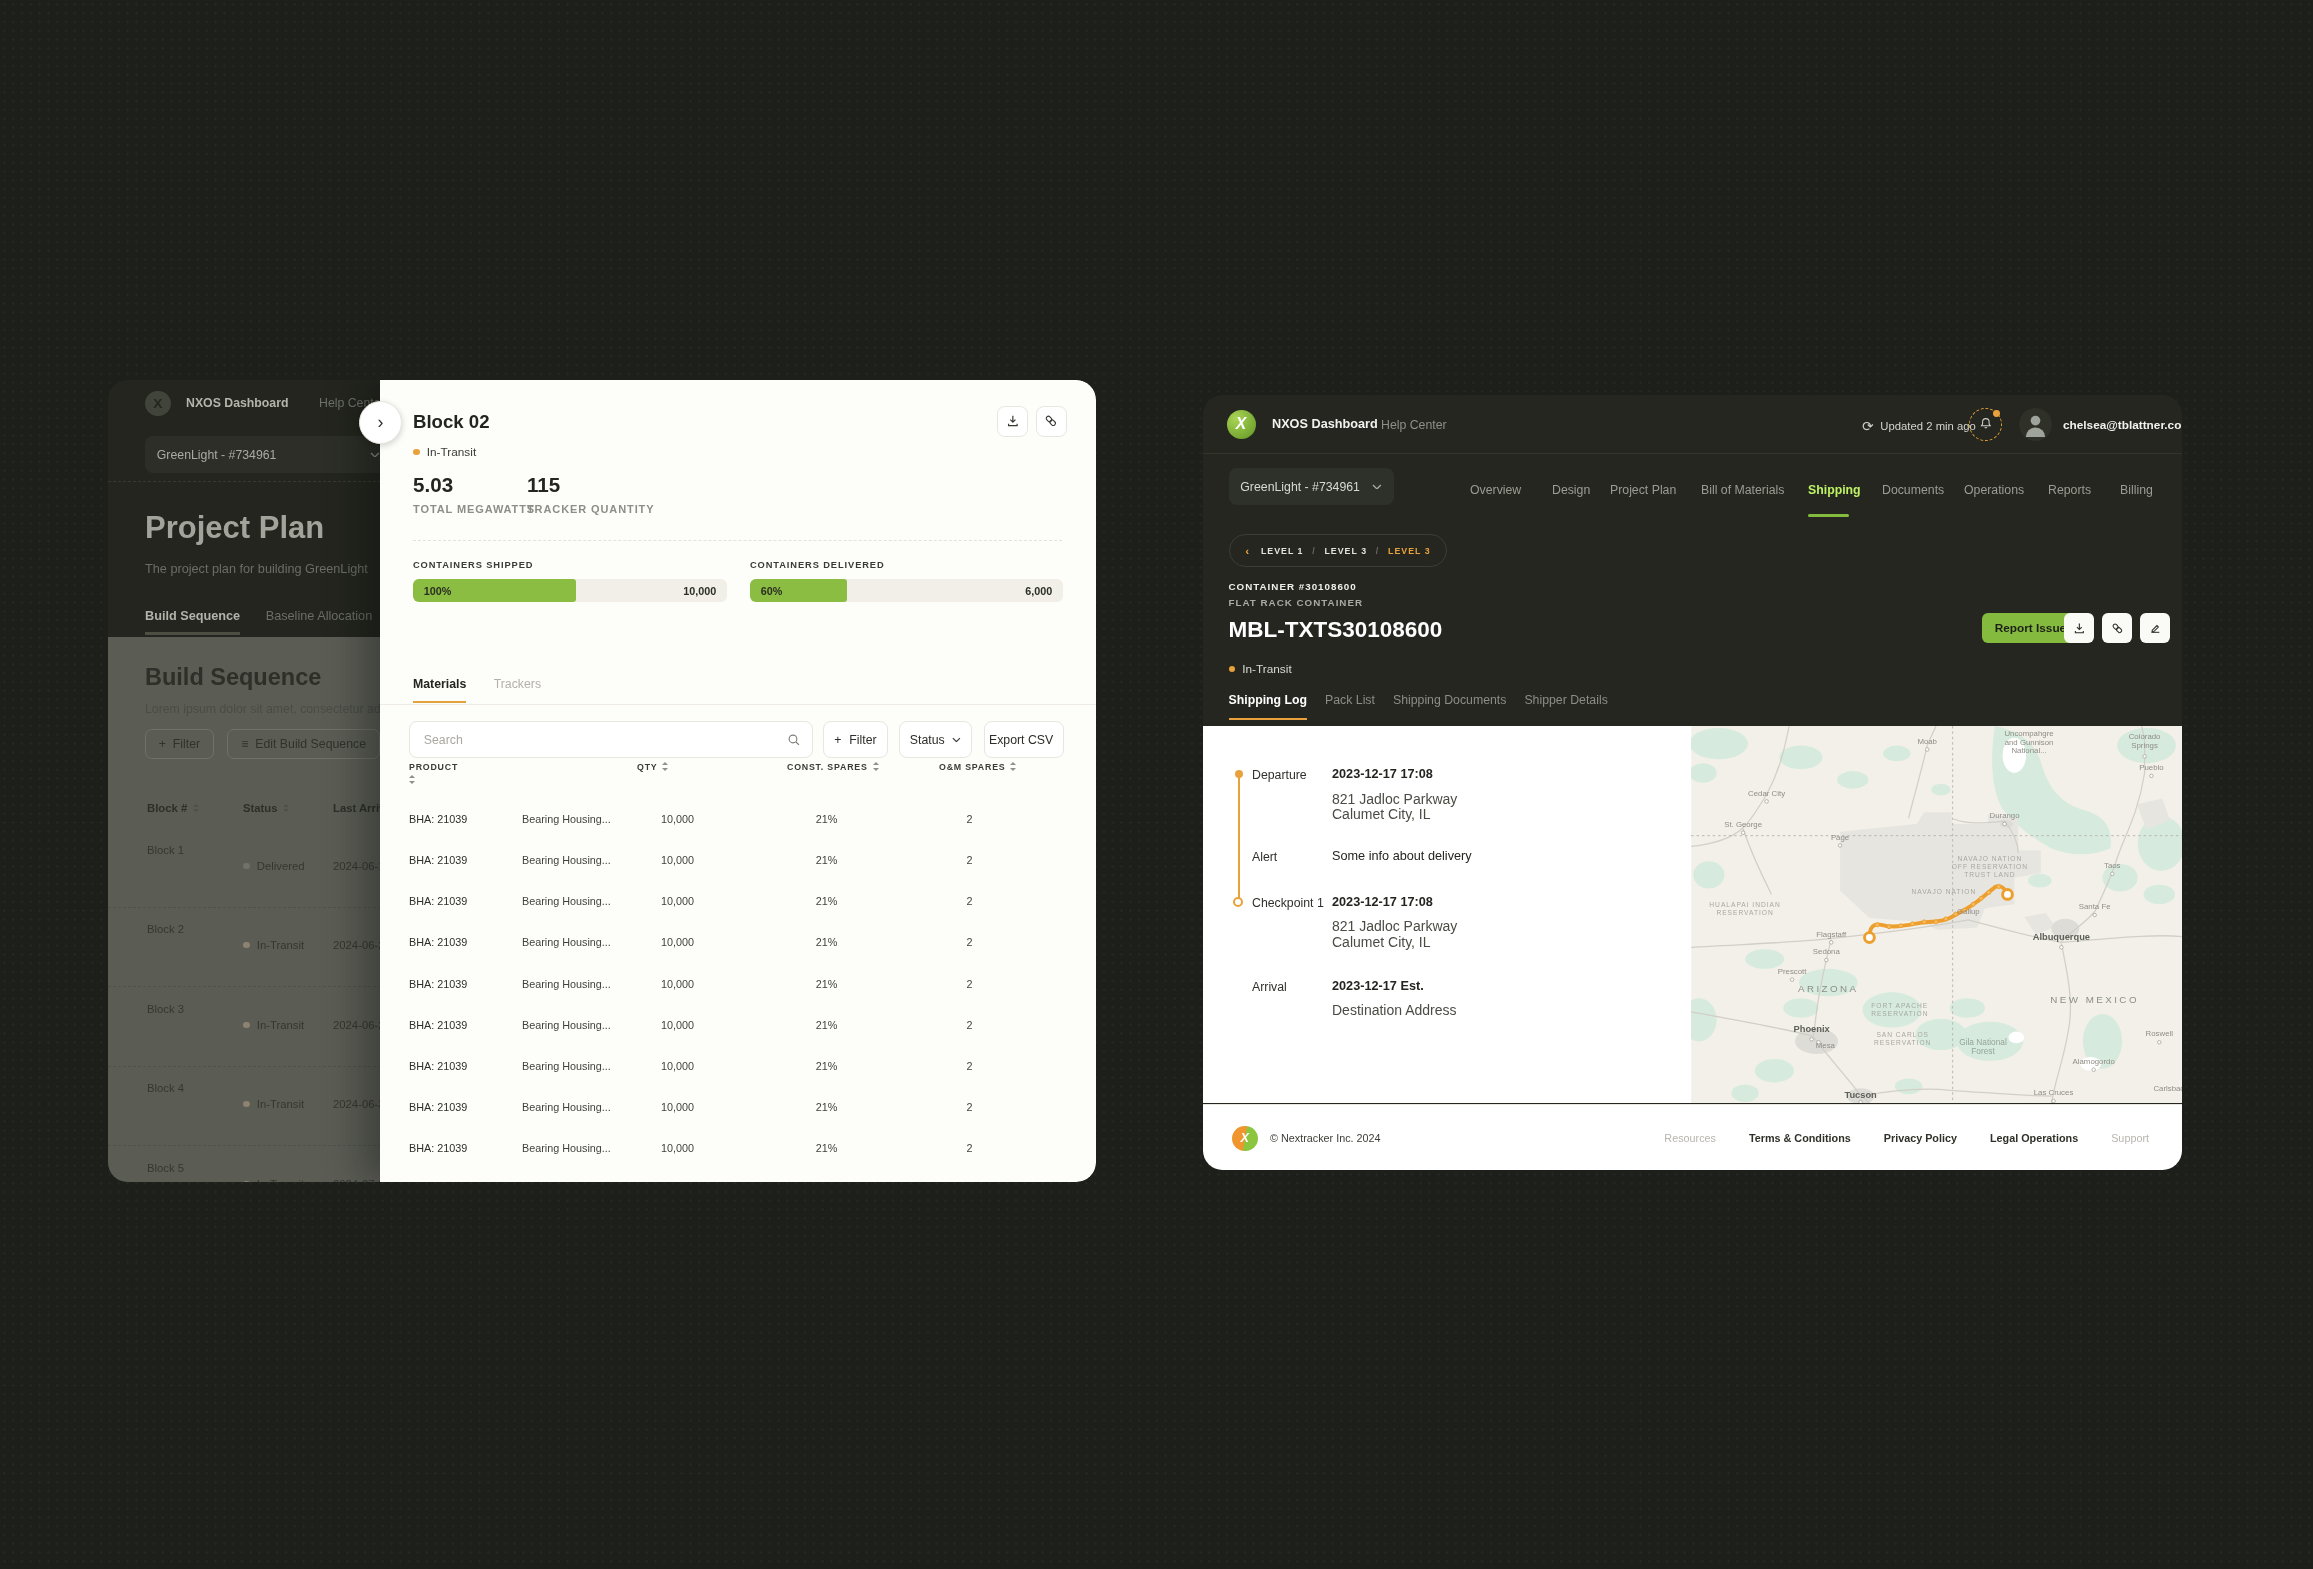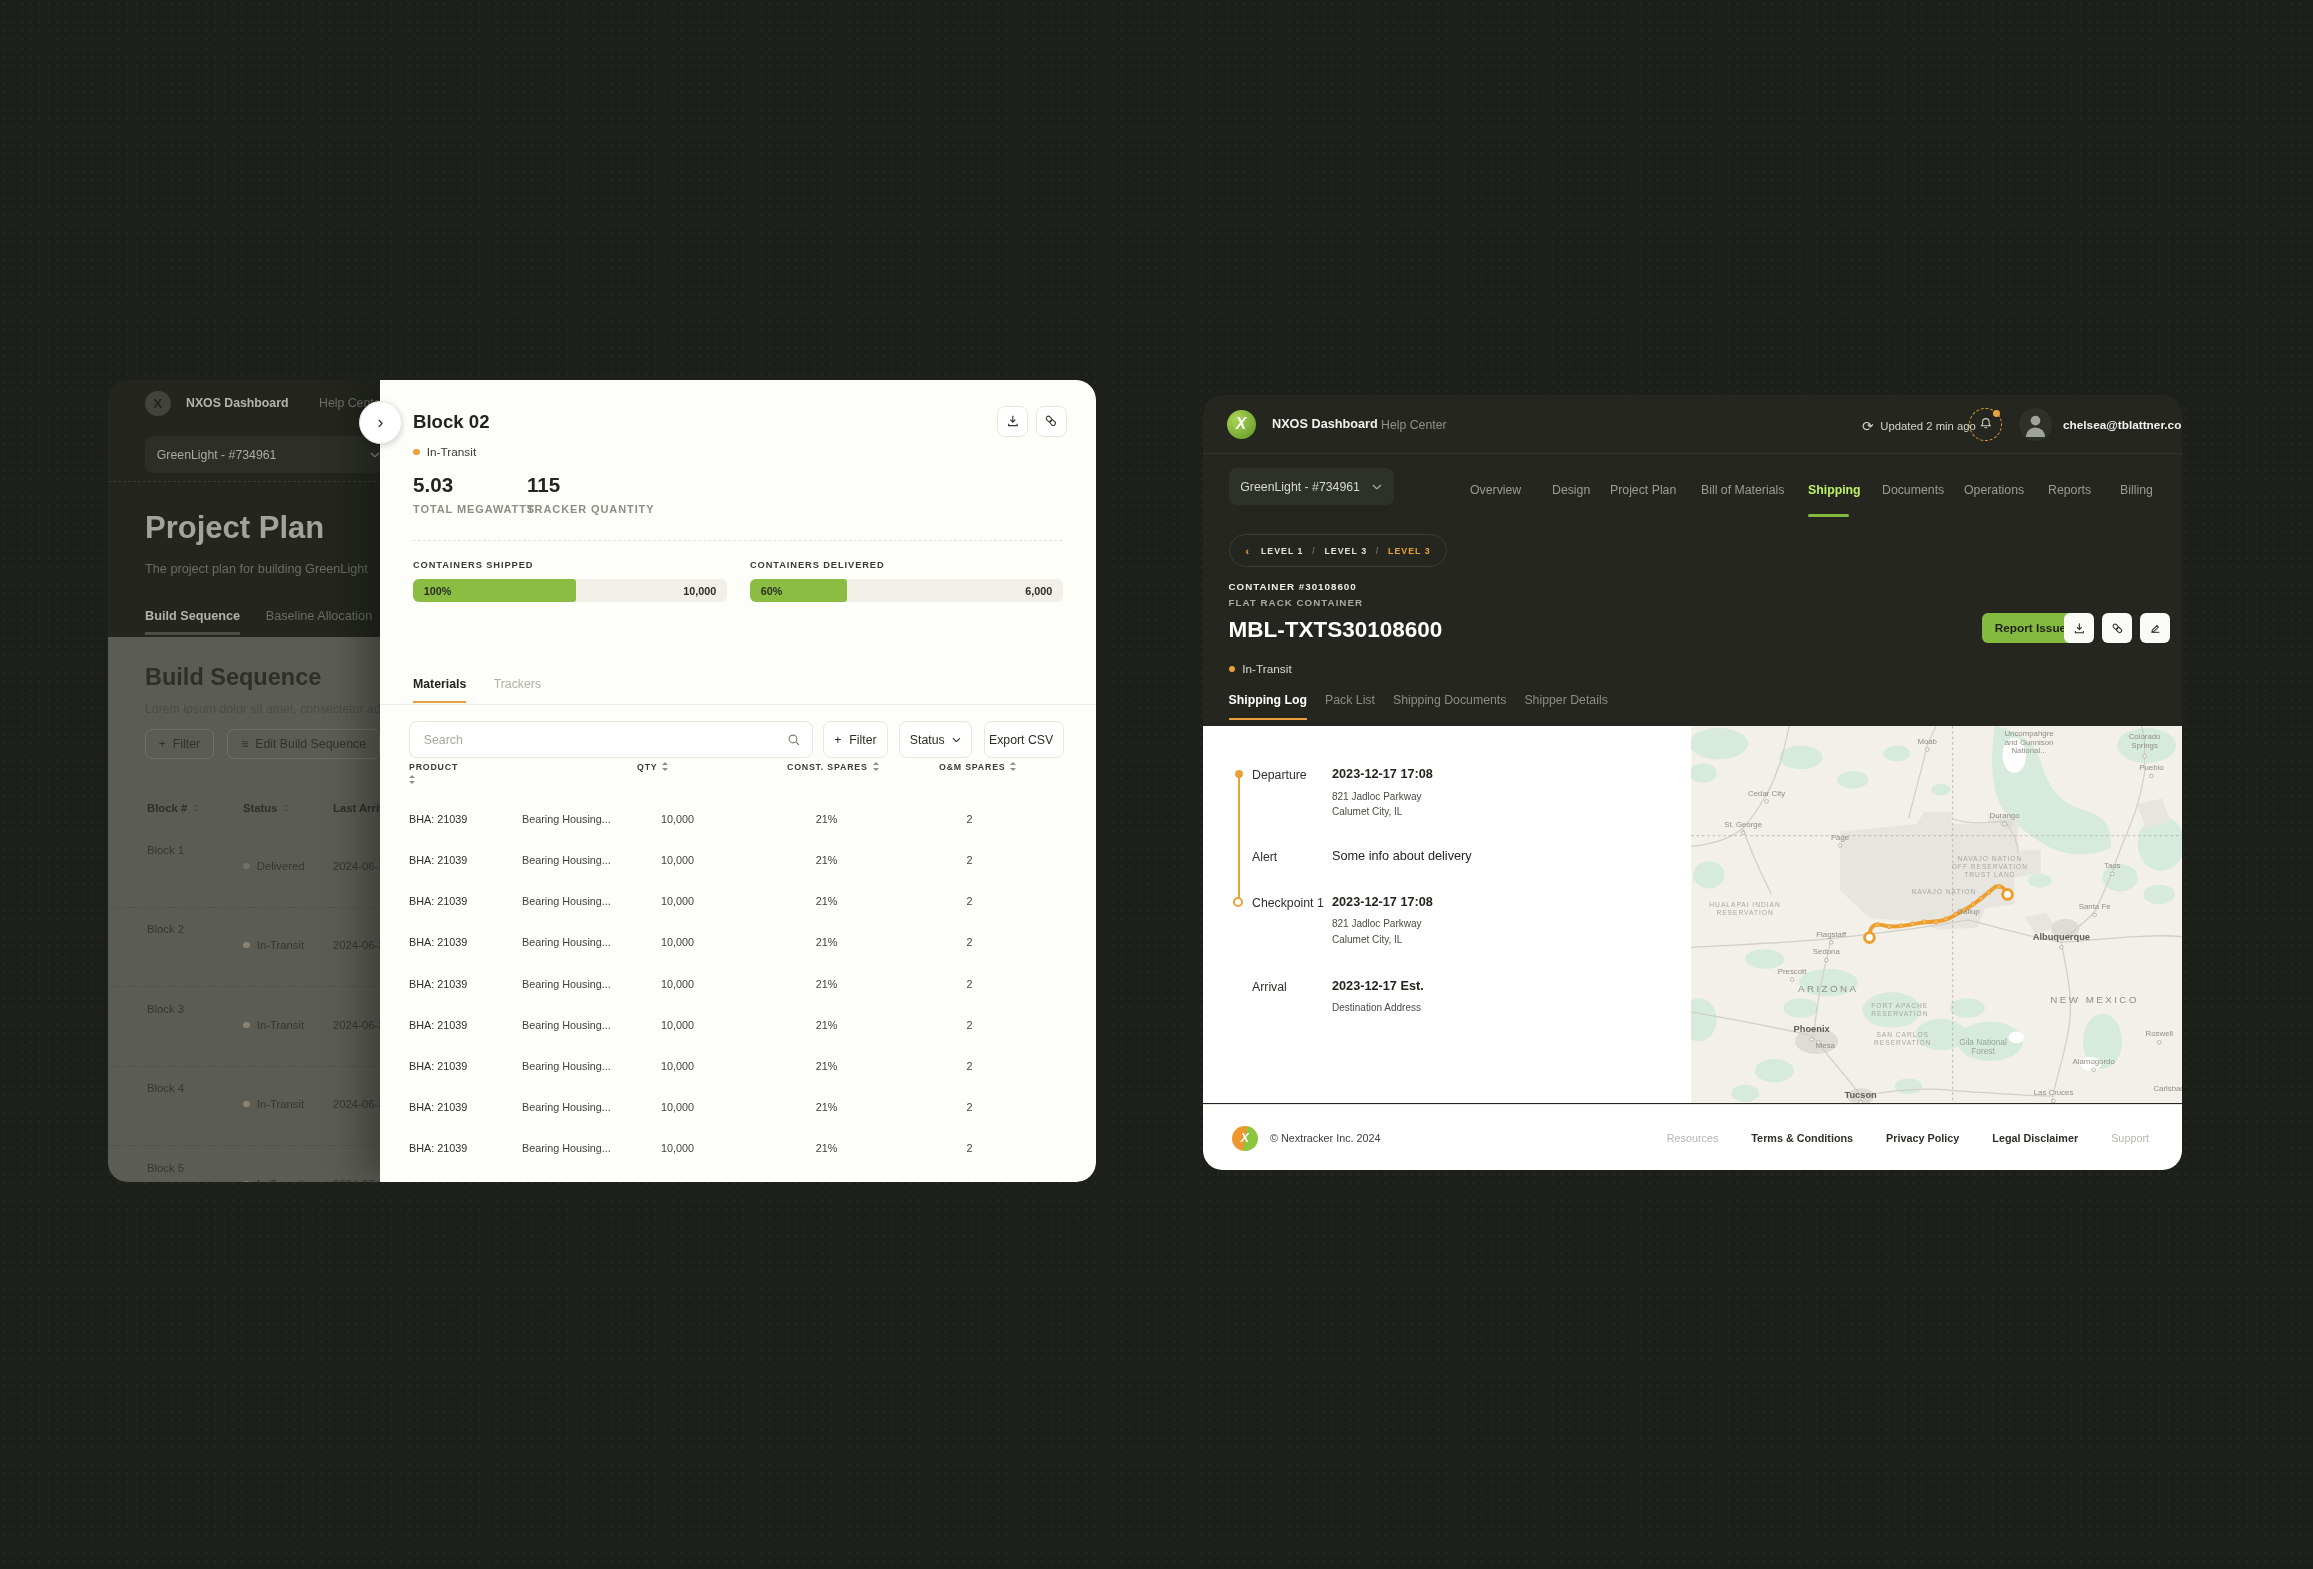--- a/index.html
+++ b/index.html
@@ -115,21 +115,21 @@
   .rc-status{position:absolute;left:25.5px;top:267px;display:flex;align-items:center;gap:6.9px;font-size:11.8px;color:#d8dad2;}
   .rc-shiptabs{position:absolute;left:25.5px;top:298px;display:flex;gap:18px;font-size:12.3px;}
   .rc-shiptab{color:#8c8e86;padding-bottom:12.7px;}
   .rc-shiptab.active{color:#ffffff;font-weight:bold;box-shadow:inset 0 -2px 0 #e9a23b;}
   .rc-white{position:absolute;left:0;top:331px;width:100%;height:377px;background:#ffffff;}
   .tl-line{position:absolute;left:35px;width:2px;background:#e9a23b;}
   .tl-marker{position:absolute;border-radius:50%;}
   .tl-label{position:absolute;left:49px;font-size:12.3px;color:#2f312a;white-space:nowrap;}
   .tl-value{position:absolute;left:129px;font-size:12.7px;color:#23251e;white-space:nowrap;}
   .tl-value.b{font-weight:bold;}
-  .tl-addr{position:absolute;left:129px;font-size:10px;color:#4a4c44;white-space:nowrap;}
+  .tl-addr{position:absolute;left:129px;font-size:14px;color:#4a4c44;white-space:nowrap;}
   .rc-map{position:absolute;left:488px;top:0;width:491px;height:377px;}
   .rc-footer{position:absolute;left:0;top:709px;width:100%;height:67px;background:#ffffff;border-top:1px solid #e9e7e0;}
   .ft-logo{position:absolute;left:29px;top:20.6px;width:25.5px;height:25.5px;border-radius:50%;
     background:linear-gradient(100deg,#f0962e 49%,#8cc63f 51%);display:flex;align-items:center;justify-content:center;
     color:#fff;font-weight:bold;font-size:12.7px;font-style:italic;}
   .ft-copy{position:absolute;left:67px;top:27.4px;font-size:10.8px;color:#3c3e36;}
   .ft-links{position:absolute;right:33px;top:27.4px;display:flex;gap:33px;font-size:10.8px;}
   .ft-link{color:#2f3128;font-weight:bold;}
   .ft-link.muted{color:#b7b5ad;font-weight:normal;}
   
@@ -641,19 +641,19 @@
       </div>
     </div>
 
     <div class="rc-footer">
       <div class="ft-logo">X</div>
       <div class="ft-copy">© Nextracker Inc. 2024</div>
       <div class="ft-links" id="ft-links">
           <span class="ft-link muted">Resources</span>
           <span class="ft-link">Terms &amp; Conditions</span>
           <span class="ft-link">Privacy Policy</span>
-          <span class="ft-link">Legal Disclaimer</span>
+          <span class="ft-link">Legal Operations</span>
           <span class="ft-link muted">Support</span>
         </div>
     </div>
   </div>
 </div>
 
 
 </body></html>

